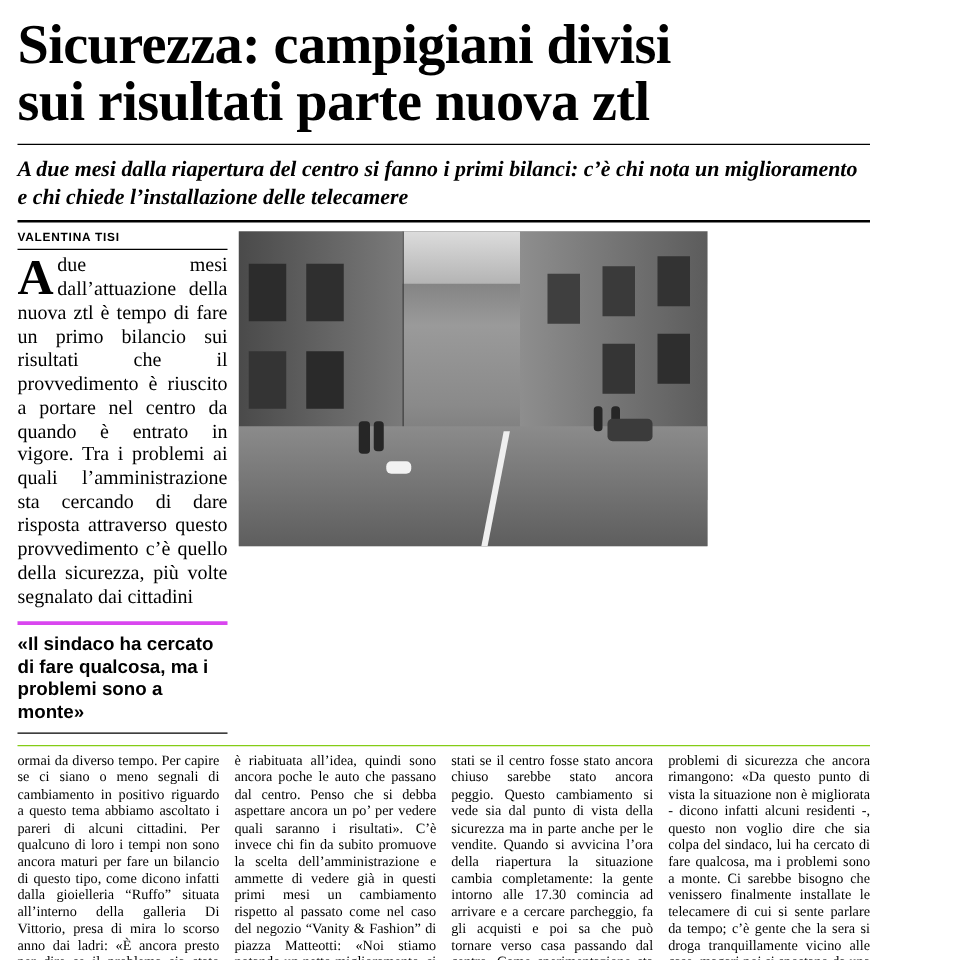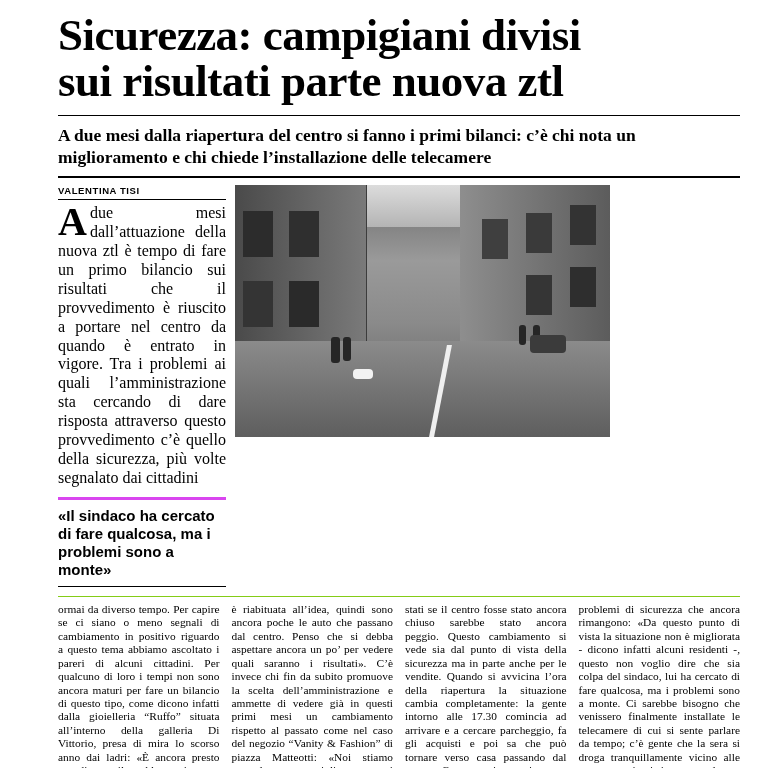--- a/index.html
+++ b/index.html
@@ -11,40 +11,40 @@
     width: 781px; height: 768px;
     font-family: "Liberation Serif", serif;
     color: #000;
     overflow: hidden;
     position: relative;
   }
   .page {
     width: 710px; height: 768px;
     padding: 8px 14px 0 14px;
     position: relative;
-    margin-left: 44px;
   }
   
   .headline {
     font-family: "Liberation Serif", serif;
     font-weight: bold;
     font-size: 45px;
     line-height: 1.03;
     letter-spacing: -0.5px;
     margin: 4px 0 0 0;
     padding: 0 0 4px 0;
   }
   .headline .l2 { display: block; }
   .rule-thin {
     border: 0;
     border-top: 1px solid #000;
     margin: 6px 0 8px 0;
   }
   .subhead {
     font-family: "Liberation Serif", serif;
+    font-style: italic;
     font-weight: bold;
     font-size: 17.5px;
     line-height: 1.28;
     margin: 0 0 8px 0;
   }
   .rule-thick {
     border: 0;
     border-top: 2px solid #000;
     margin: 2px 0 7px 0;
   }

